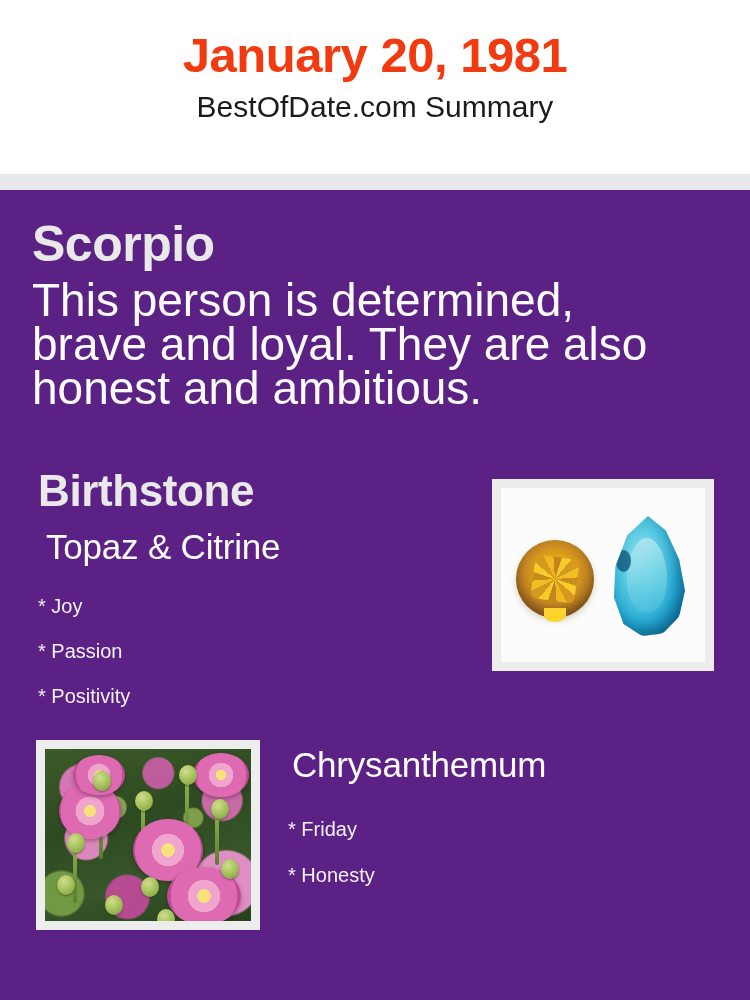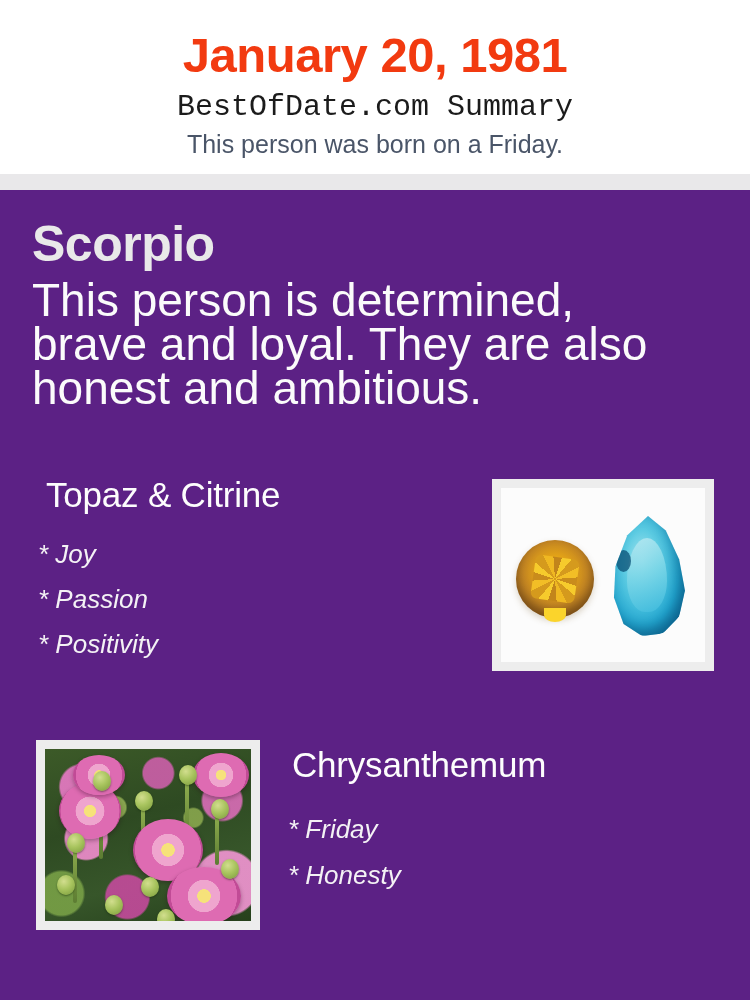--- a/index.html
+++ b/index.html
@@ -42,21 +42,20 @@
     color: #F23A10;
     font-family: "Liberation Sans", "DejaVu Sans", sans-serif;
   }
   .header-site {
     margin: 0;
     padding-top: 4px;
     font-size: 30px;
     line-height: 38px;
     font-weight: 400;
     color: #1b1b1b;
-    font-family: Liberation Mono, monospace;
   }
   .header-weekday {
     margin: 0;
     padding-top: 2px;
     font-size: 25px;
     line-height: 32px;
     font-weight: 400;
     color: #4A5568;
   }
   .header-divider {
@@ -126,25 +125,24 @@
     font-weight: 400;
     color: #FDFDFD;
     letter-spacing: -0.2px;
   }
   .trait-list {
     list-style: none;
     margin: 0;
     padding: 8px 0 0 0;
   }
   .trait-list li {
-    font-size: 26px;
+    font-size: 20px;
     line-height: 45px;
     font-weight: 400;
     color: #F4F2F5;
-    font-style: italic;
   }
 
   
   .gem-frame {
     position: absolute;
     left: 492px;
     top: 289px;
     width: 222px;
     height: 192px;
     background: #EDEDED;
@@ -292,32 +290,32 @@
   }
 </style>
 </head>
 <body>
 
 <div class="card">
 
   <div class="header">
     <h1 class="header-date">January 20, 1981</h1>
     <p class="header-site">BestOfDate.com Summary</p>
-    <p class="header-weekday">This person was born on a Friday.</p>
   </div>
   <div class="header-divider"></div>
 
   <div class="panel">
 
     <div class="zodiac">
       <h2 class="zodiac-title">Scorpio</h2>
       <p class="zodiac-desc">This person is determined, brave and loyal. They are also honest and ambitious.</p>
     </div>
 
     <div class="birthstone">
+      <h2 class="section-title">Birthstone</h2>
       <p class="section-sub">Topaz &amp; Citrine</p>
       <ul class="trait-list">
         <li>* Joy</li>
         <li>* Passion</li>
         <li>* Positivity</li>
       </ul>
     </div>
 
     <div class="gem-frame">
       <div class="gem-inner">

